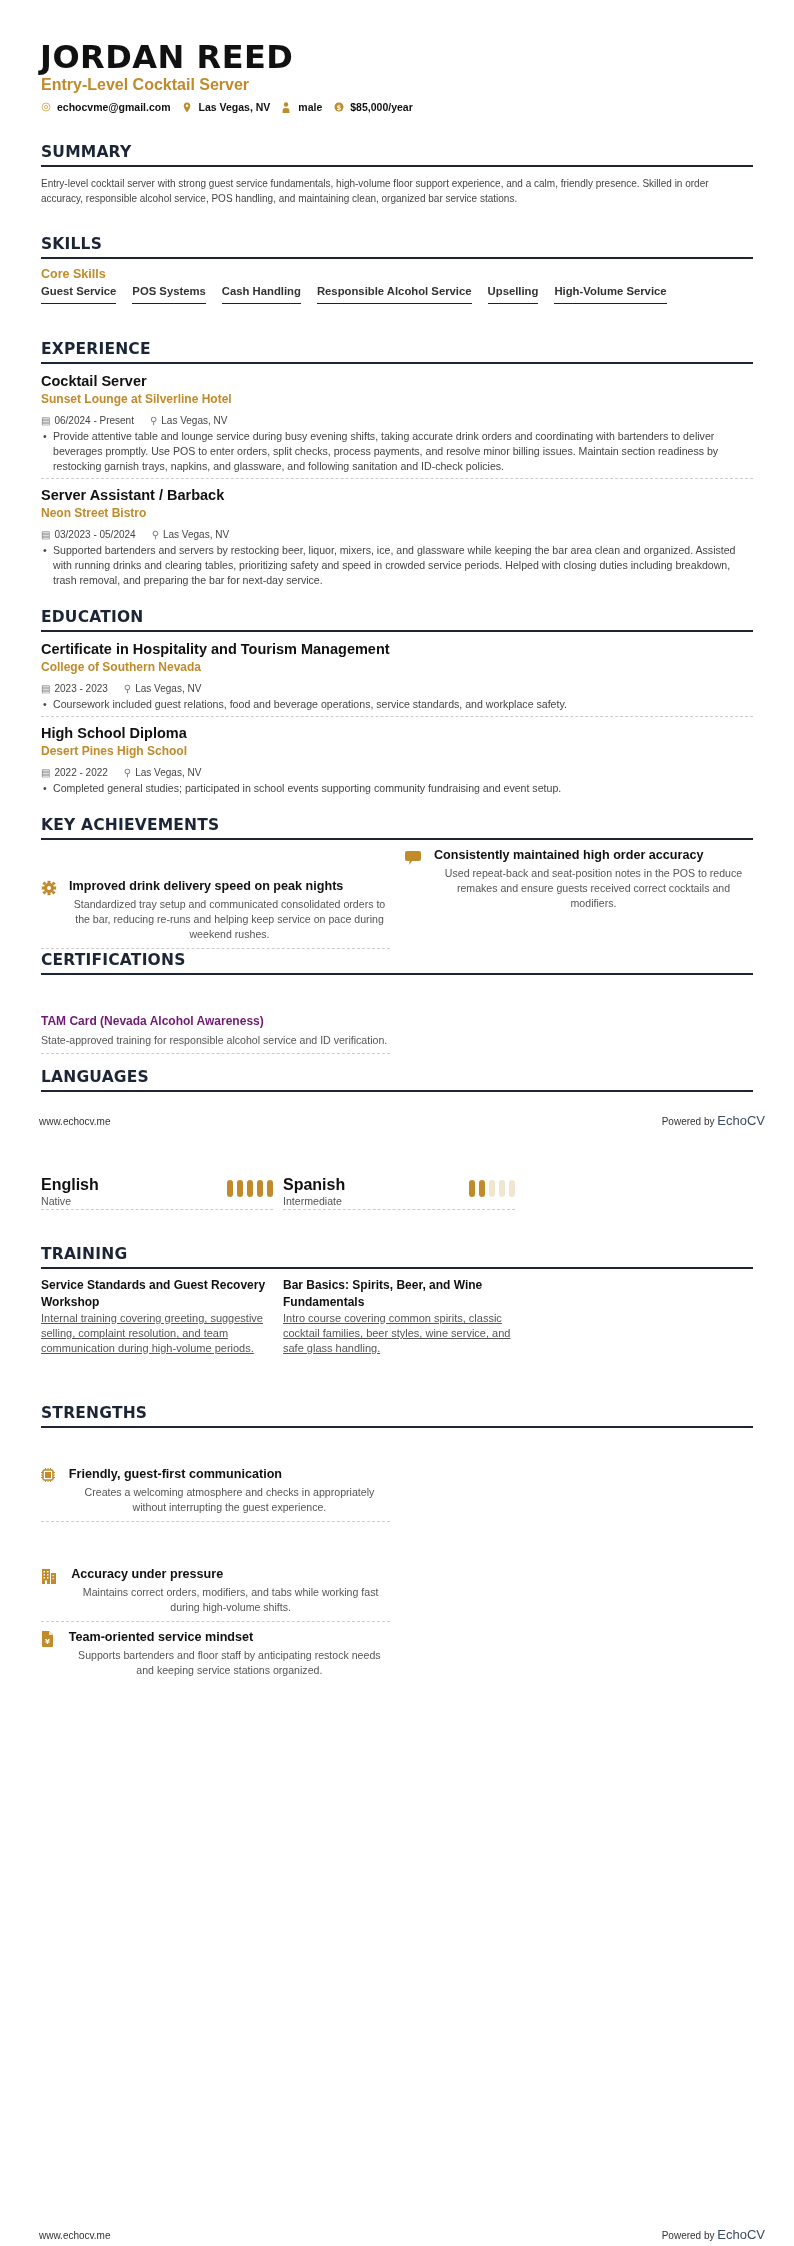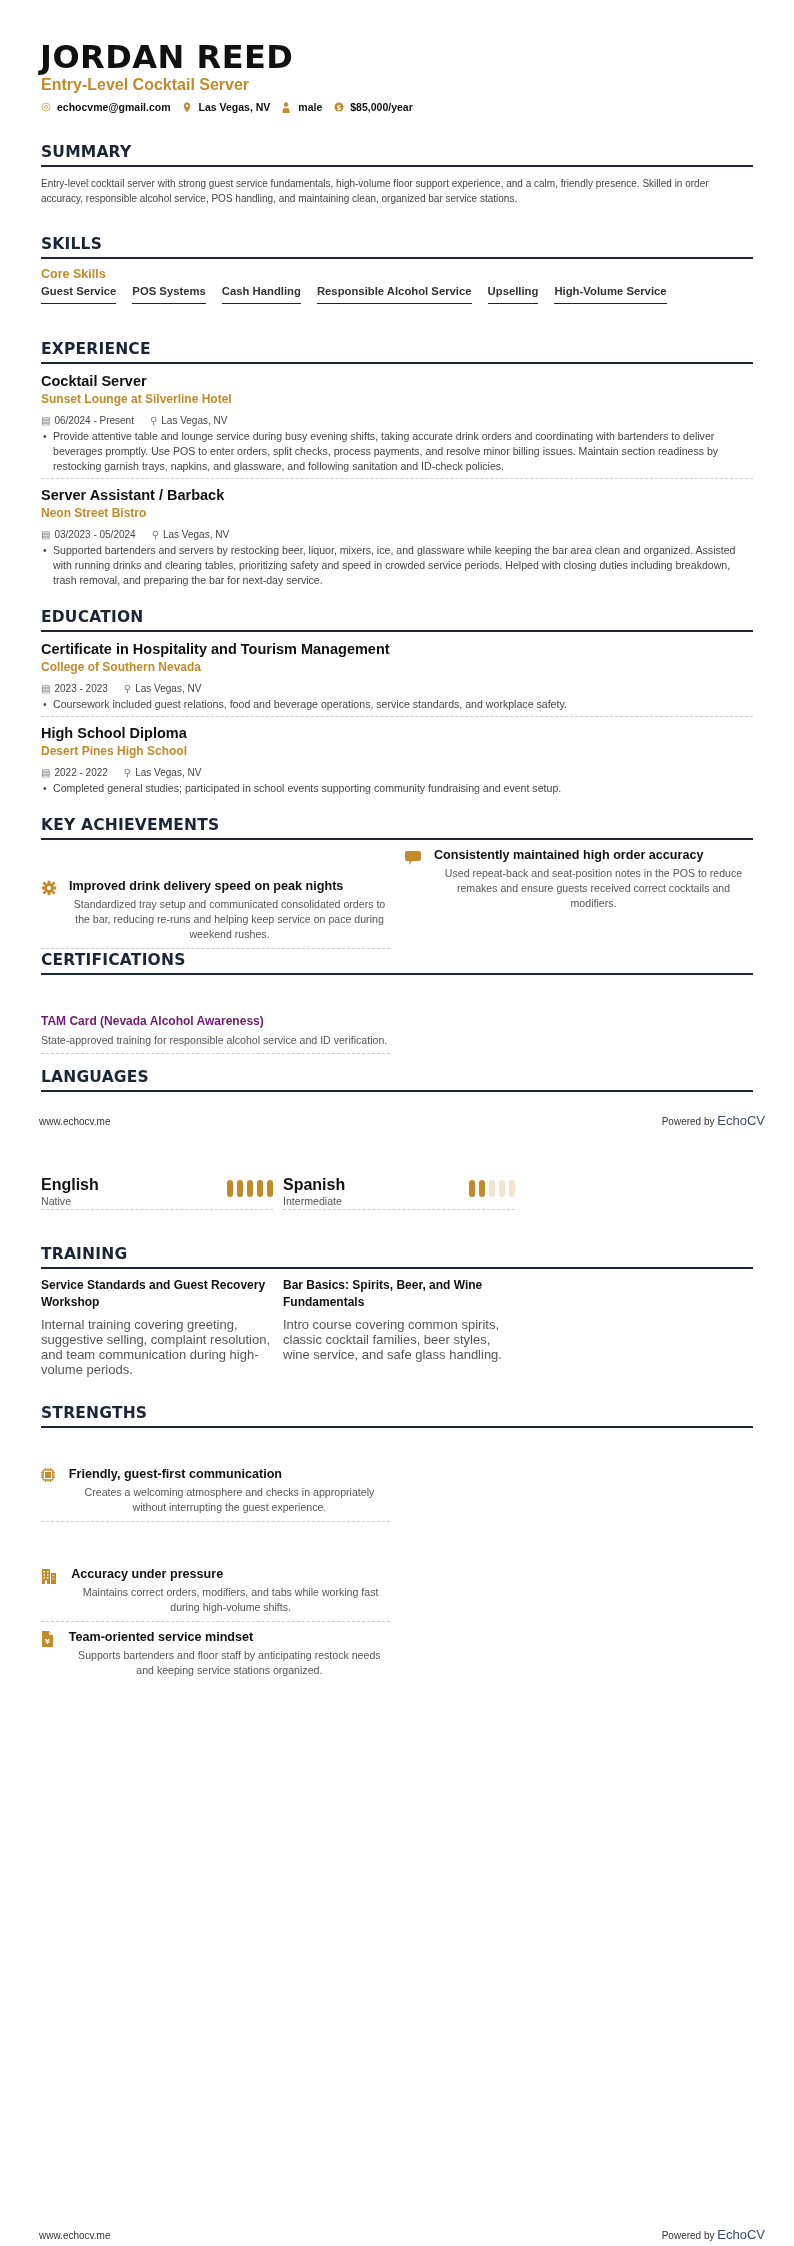--- a/index.html
+++ b/index.html
@@ -44,21 +44,21 @@
     .footer-r .brand { font-size: 13px; color: #3b4a63; }
 
     .lang { display: flex; justify-content: space-between; align-items: flex-start; width: 232px; padding-bottom: 2px; border-bottom: 1px dashed #ccc; }
     .lang-name { font-size: 16px; font-weight: bold; color: #111; }
     .lang-level { font-size: 10.6px; color: #555; margin-top: 1px; }
     .bars { display: flex; gap: 4px; margin-top: 4px; }
     .bar { width: 6px; height: 17px; border-radius: 3px; background: #c18a2a; }
     .bar.off { background: #f1e5d0; }
 
     .train-title { font-size: 12px; font-weight: bold; color: #111; line-height: 17px; }
-    .train-desc { font-size: 13px; color: #555; line-height: 15px; margin-top: 6px; }
+    .train-desc { font-size: 11px; color: #555; line-height: 15px; margin-top: 0; text-decoration: underline; }
 
     svg { display: block; }
   </style>
 </head>
 <body>
 
 <div class="page">
 
   <div class="name">JORDAN REED</div>
   <div class="title">Entry-Level Cocktail Server</div>

